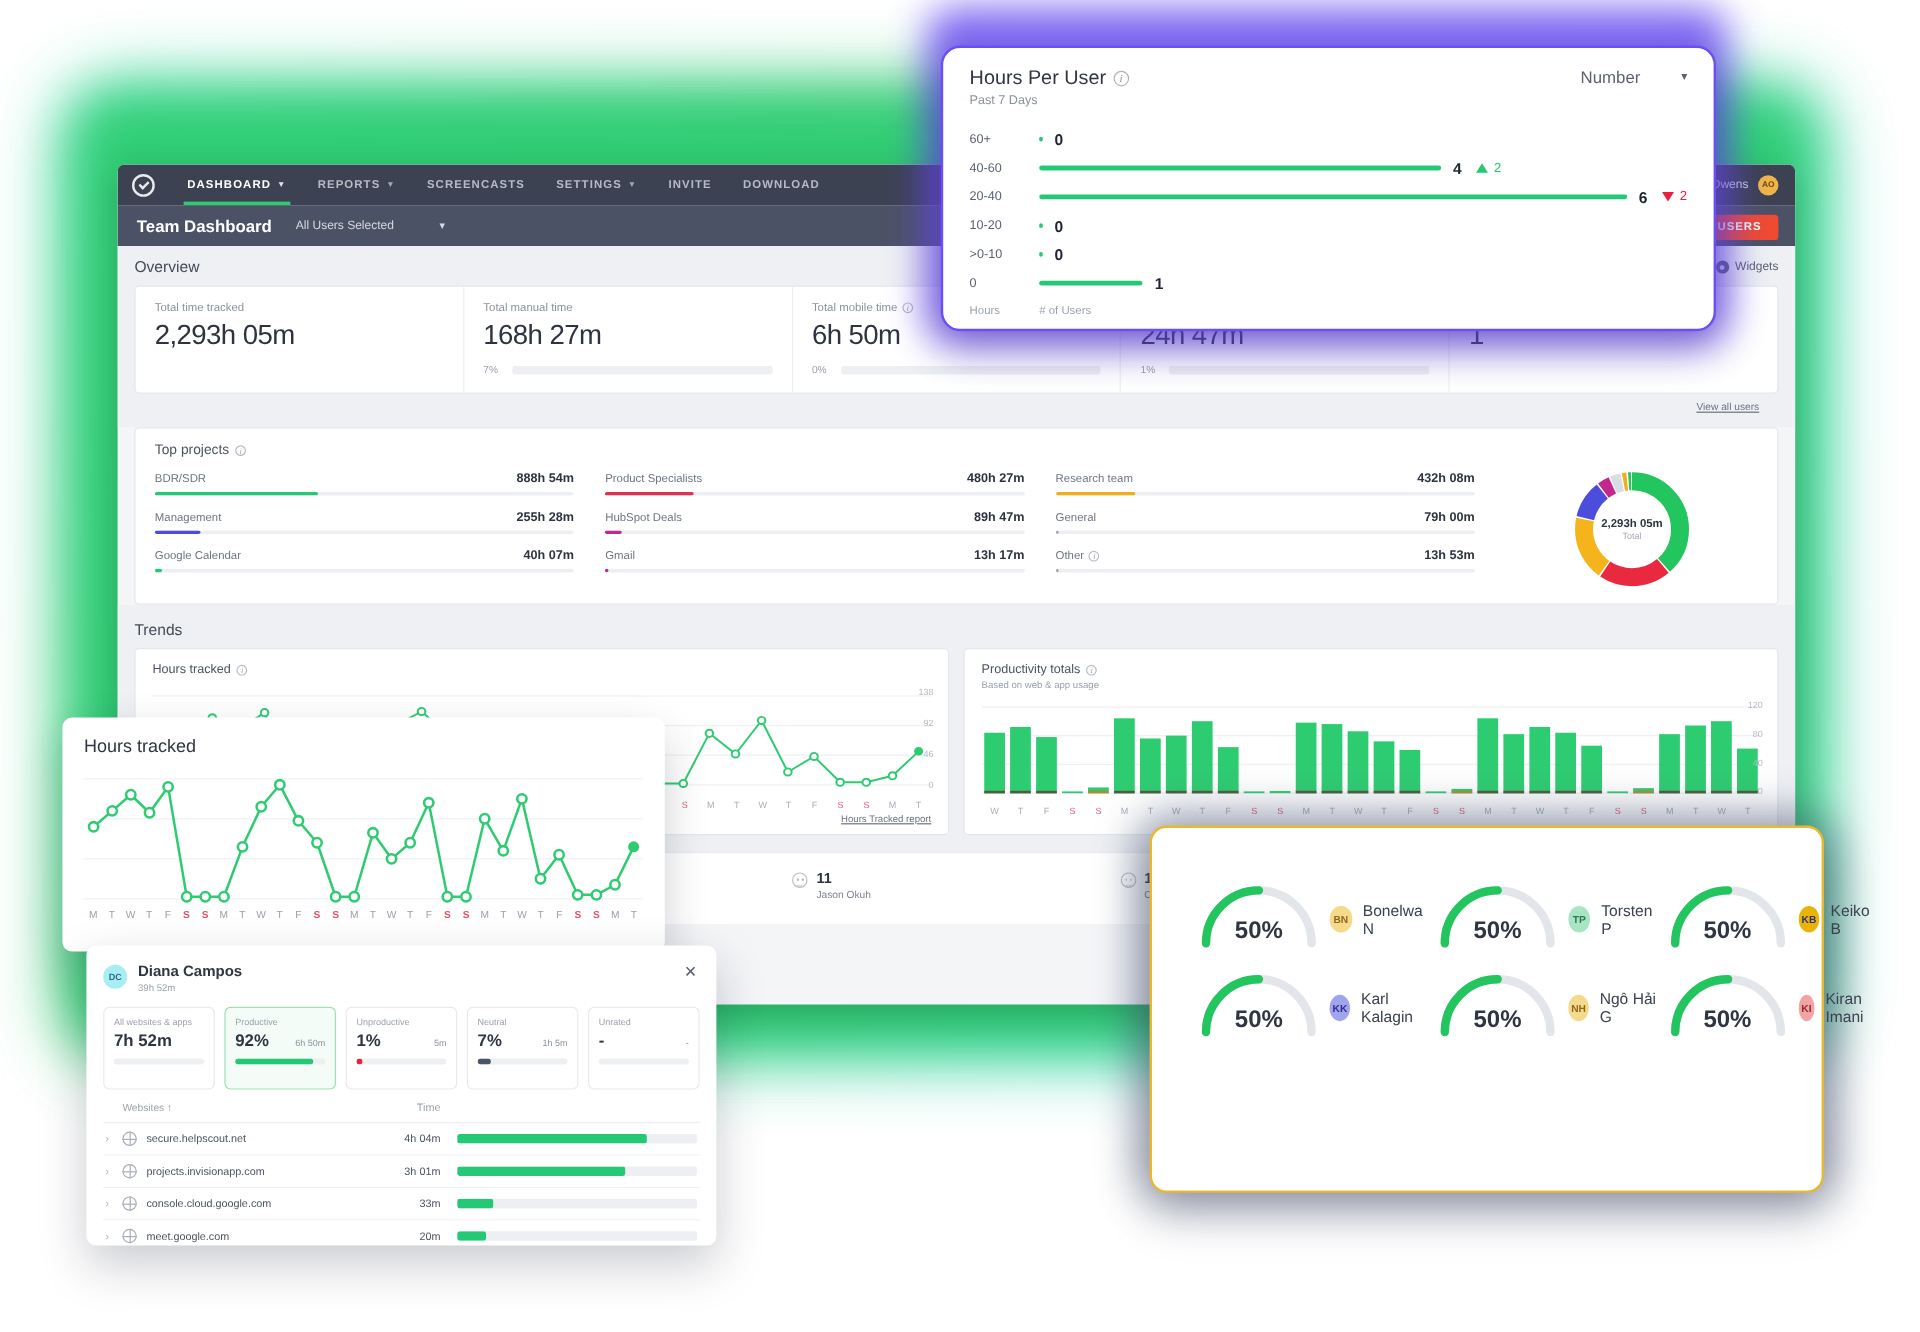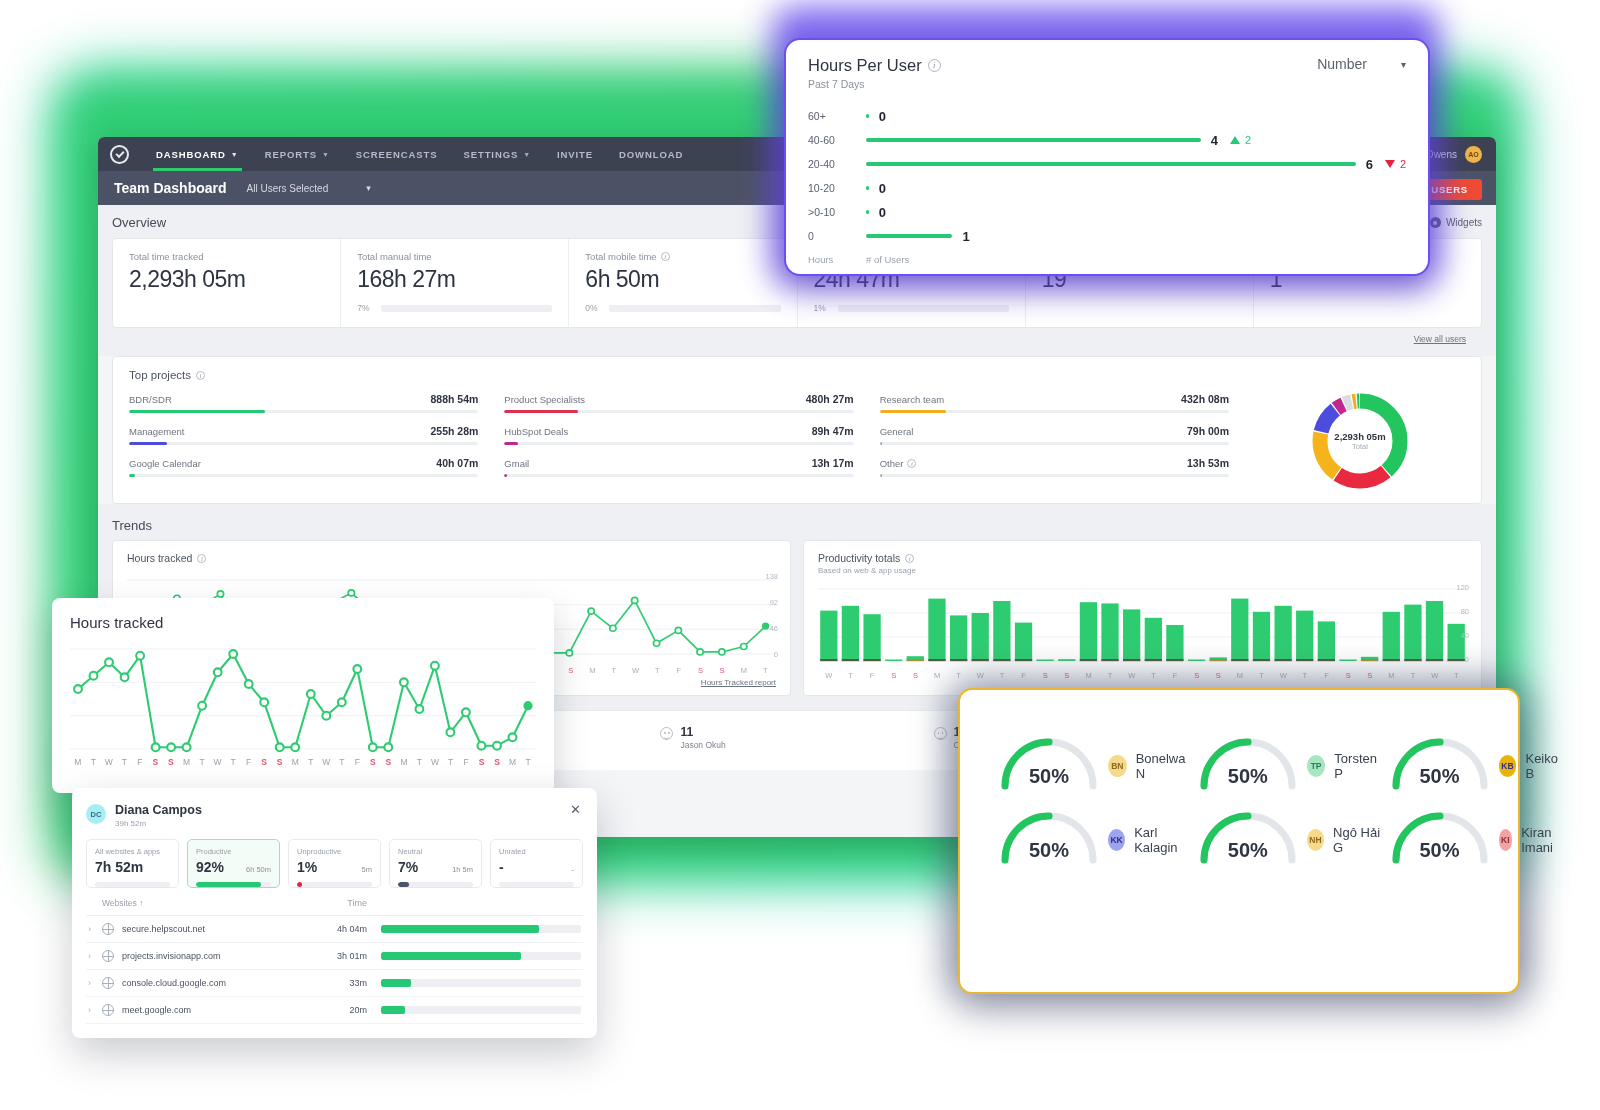--- a/index.html
+++ b/index.html
@@ -249,21 +249,21 @@
   }
   .dc-head { display:flex; align-items:center; gap:9px; position:relative;}
   .dc-avatar {
     width:20px;height:20px;border-radius:50%;background:#a8ecf5;color:#2f6f7c;
     font-size:7.5px;font-weight:bold;display:flex;align-items:center;justify-content:center;
   }
   .dc-name { font-size: 12.5px; font-weight:bold; color:#2f3542;}
   .dc-time { font-size: 8px; color:#9aa1ad; margin-top:1px;}
   .dc-close { position:absolute; right:2px; top:2px; font-size:13px; color:#5a6170; cursor:pointer;}
   .dc-stats { display:flex; gap:8px; margin-top: 11px;}
-  .dc-stat { flex:1; border:1px solid #e8eaee; border-radius:5px; padding:7px 8px 0 8px;}
+  .dc-stat { flex:1; border:1px solid #e8eaee; border-radius:5px; padding:7px 8px 20px 8px;}
   .dc-stat.hl { border-color:#9fe0b8; background:#f3fcf6;}
   .dc-stat-lbl { font-size: 7.5px; color:#9aa1ad;}
   .dc-stat-row { display:flex; align-items:baseline; justify-content:space-between; margin-top:3px;}
   .dc-stat-val { font-size: 14px; color:#2f3542; font-weight:bold;}
   .dc-stat-sub { font-size: 7.5px; color:#8b919d;}
   .dc-stat-bar { height:5px; background:#edeff2; border-radius:3px; margin-top:7px; overflow:hidden;}
   .dc-table-head {
     display:flex; font-size: 8.5px; color:#9aa1ad;
     padding: 10px 2px 7px 2px; border-bottom:1px solid #edeff2;
   }
@@ -407,28 +407,20 @@
        <span>Total idle time</span>
        <span class="info-i">i</span>
      </div>
      <div class="ocard-value">24h 47m</div>
      <div class="ocard-bar">
         <span class="ocard-pct">1%</span>
         <span class="track">
           <span class="fill" style="width:2%;background:#e8213f"></span>
         </span>
      </div>
-   </div>
-          <div class="ocard">
-     <div class="ocard-label">
-       <span>Active users</span>
-
-     </div>
-     <div class="ocard-value">19</div>
-
    </div>
           <div class="ocard">
      <div class="ocard-label">
        <span>Inactive users</span>
 
      </div>
      <div class="ocard-value">1</div>
 
    </div>
         </div>

